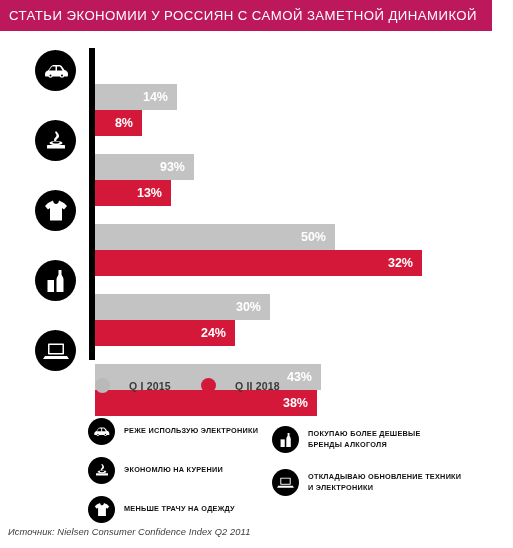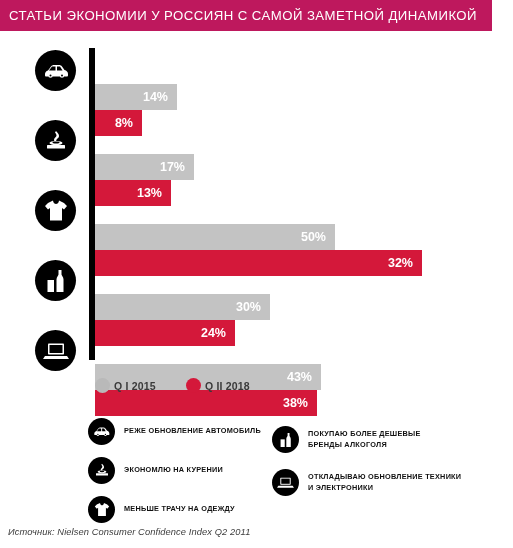--- a/index.html
+++ b/index.html
@@ -92,21 +92,21 @@
     position: absolute;
     left: 95px;
     top: 378px;
     display: flex;
     align-items: center;
     gap: 16px;
   }
   .series-legend .entry {
     display: flex;
     align-items: center;
-    gap: 4px;
+    gap: 19px;
   }
   .series-legend .swatch {
     width: 15px; height: 15px;
     border-radius: 50%;
   }
   .series-legend .swatch.q1 { background: #b9b9b9; }
   .series-legend .swatch.q2 { background: #d4183a; }
   .series-legend .entry-label {
     font-size: 10.5px;
     color: #3a3a3a;
@@ -201,21 +201,21 @@
       <span>
         <svg width="24" height="22" viewBox="0 0 48 44" aria-hidden="true">
           <path d="M24 2c4 4 6 7 6 10 0 3-2 4-4 6-1.5 1.2-2 2.5-1.5 4h-4c-1-3 0-5 2-7 1.5-1.5 2.5-2.5 2.5-4 0-2-1-4-3-6z" fill="#ffffff"></path>
           <ellipse cx="24" cy="26" rx="13" ry="4" fill="#ffffff"></ellipse>
           <ellipse cx="24" cy="25" rx="7" ry="2" fill="#000000"></ellipse>
           <rect x="6" y="30" width="36" height="7" rx="1" fill="#ffffff"></rect>
         </svg>
       </span>
     </div>
     <div class="bar q1" style="top:78px;  width:99px">
-        <span class="bar-value">17%</span>
+        <span class="bar-value">93%</span>
       </div>
     <div class="bar q2" style="top:104px; width:76px">
         <span class="bar-value">13%</span>
       </div>
 
     <div class="row-icon" style="top:150px">
       <span>
         <svg width="24" height="23" viewBox="0 0 48 46" aria-hidden="true">
           <path d="M18 3 L8 8 L2 14 L8 21 L12 18 V43 H36 V18 L40 21 L46 14 L40 8 L30 3 C30 8 26 10 24 10 C22 10 18 8 18 3 Z" fill="#ffffff"></path>
         </svg>
@@ -279,21 +279,21 @@
           <svg width="17" height="11" viewBox="0 0 52 32" aria-hidden="true">
             <path d="M4 22c0-3 2-6 6-7l6-8c1.5-2 3.5-3 6-3h10c2.5 0 4.5 1 6 3l5 7c4 1 7 4 7 8v3c0 1-1 2-2 2H6c-1 0-2-1-2-2z" fill="#ffffff"></path>
             <path d="M18 7h7v8H12z" fill="#000000"></path>
             <path d="M28 7h6l5 8H28z" fill="#000000"></path>
             <circle cx="15" cy="25" r="4.5" fill="#ffffff"></circle>
             <circle cx="38" cy="25" r="4.5" fill="#ffffff"></circle>
             <circle cx="15" cy="25" r="2" fill="#000000"></circle>
             <circle cx="38" cy="25" r="2" fill="#000000"></circle>
           </svg>
         </span>
-        <span class="key-label">РЕЖЕ ОБНОВЛЕНИЕ АВТОМОБИЛЬ</span>
+        <span class="key-label">РЕЖЕ ИСПОЛЬЗУЮ ЭЛЕКТРОНИКИ</span>
       </div>
 
       <div class="key-item" style="top:45px">
         <span class="key-badge">
           <svg width="16" height="15" viewBox="0 0 48 44" aria-hidden="true">
             <path d="M24 2c4 4 6 7 6 10 0 3-2 4-4 6-1.5 1.2-2 2.5-1.5 4h-4c-1-3 0-5 2-7 1.5-1.5 2.5-2.5 2.5-4 0-2-1-4-3-6z" fill="#ffffff"></path>
             <ellipse cx="24" cy="26" rx="13" ry="4" fill="#ffffff"></ellipse>
             <ellipse cx="24" cy="25" rx="7" ry="2" fill="#000000"></ellipse>
             <rect x="6" y="30" width="36" height="7" rx="1" fill="#ffffff"></rect>
           </svg>

